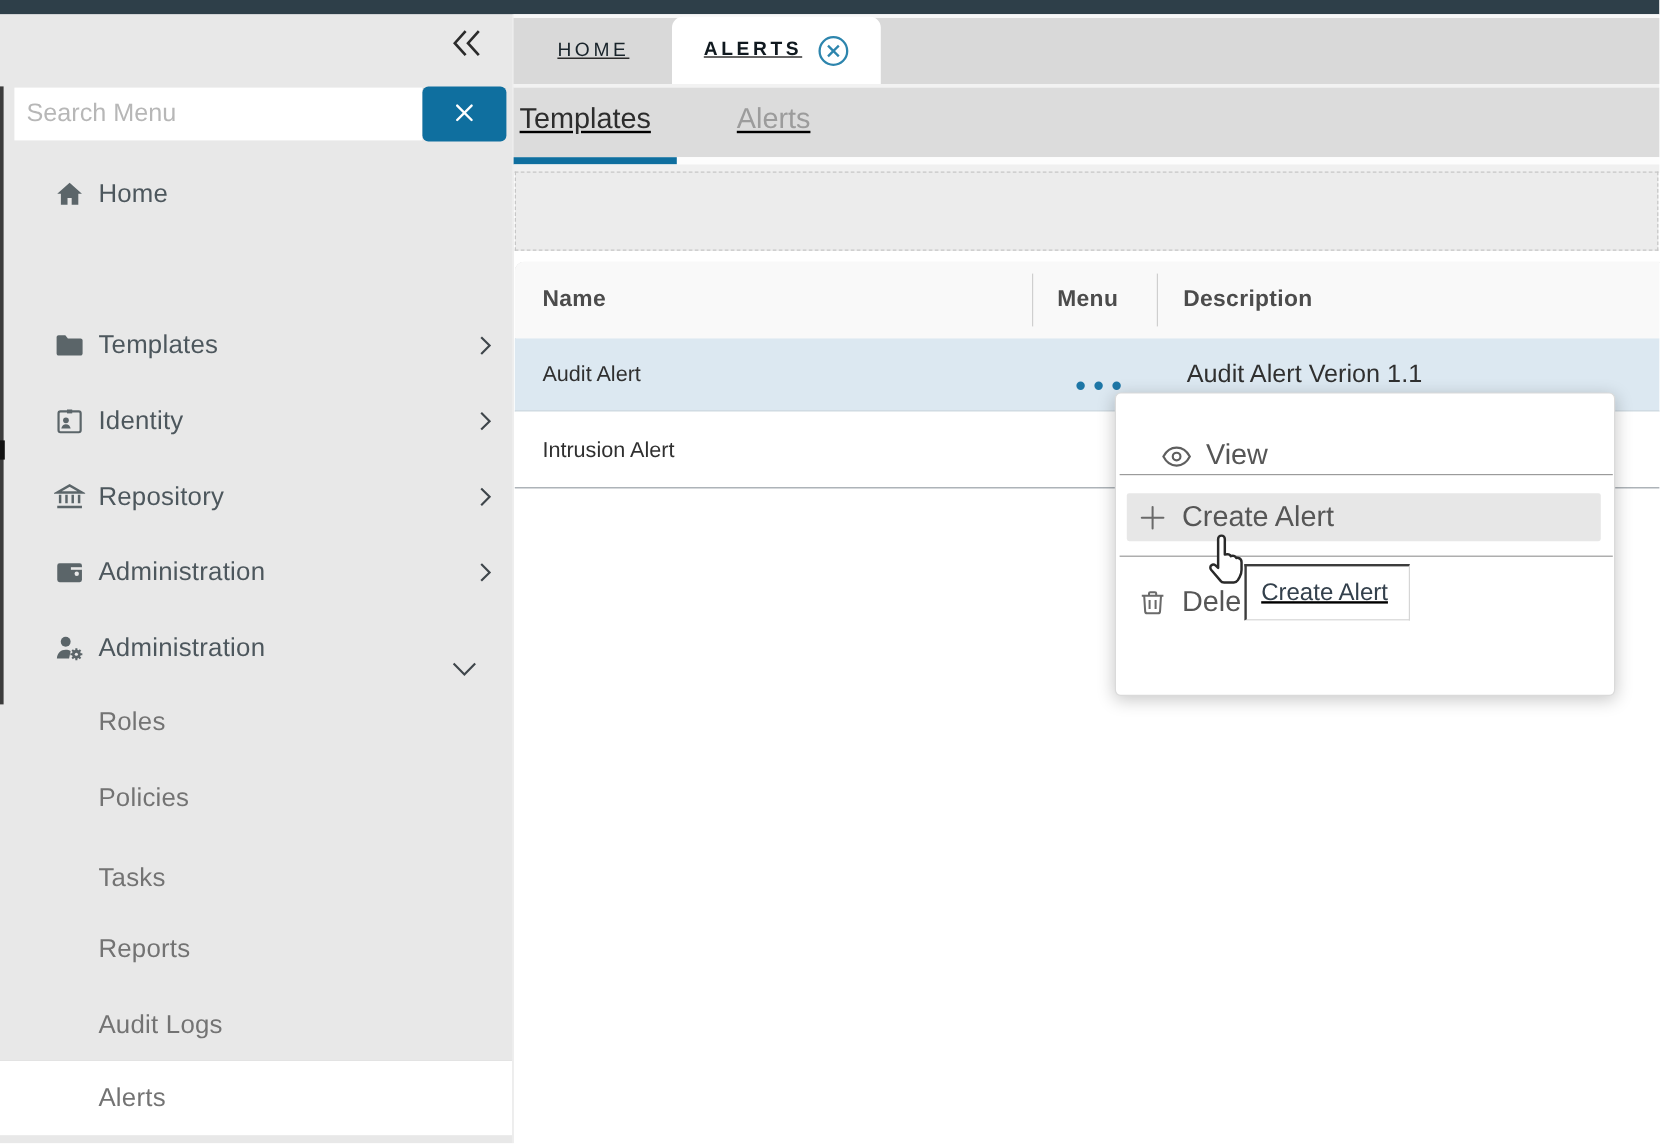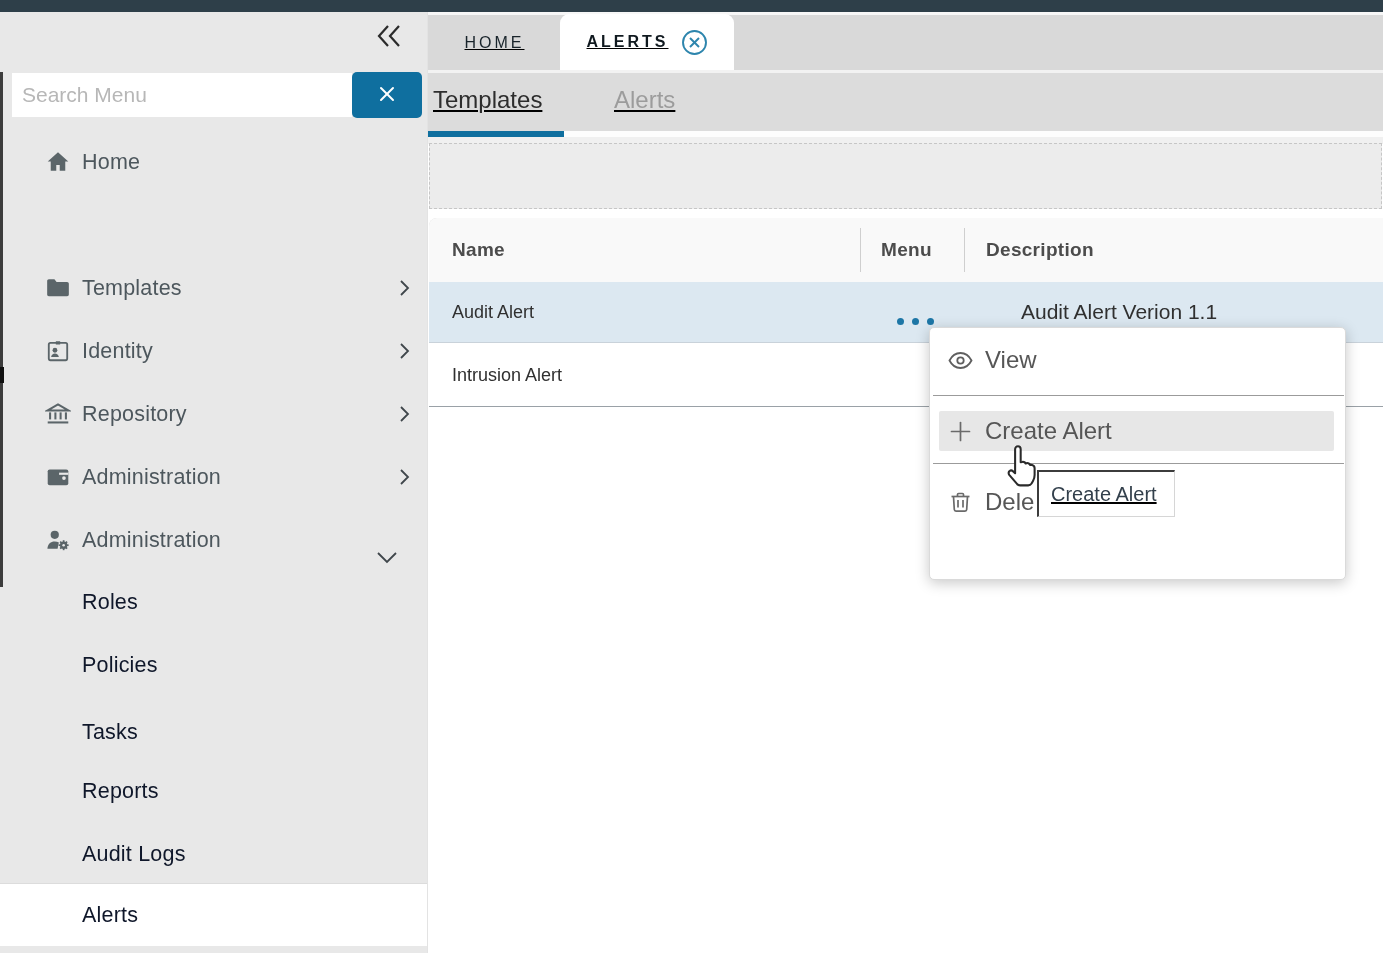--- a/index.html
+++ b/index.html
@@ -22,21 +22,21 @@
   .search-input::placeholder{color:#b7b7b7;}
   .search-clear{position:absolute;left:340px;top:0;width:70px;height:46px;background:var(--accent);
                 border:0;border-radius:5px;cursor:pointer;display:flex;align-items:center;justify-content:center;}
   .nav-item{left:0;width:427px;height:63px;cursor:pointer;}
   .nav-ico{position:absolute;left:45px;top:50%;transform:translateY(-50%);width:26px;height:26px;}
   .nav-lab{position:absolute;left:82px;top:50%;transform:translateY(-50%);
            font-size:21.5px;color:#4d575d;letter-spacing:.2px;white-space:nowrap;}
   .nav-chev{position:absolute;right:13px;top:50%;transform:translateY(-50%);width:20px;height:20px;}
   .chev-down{position:absolute;left:374px;top:38px;width:26px;height:22px;}
   .sub-item{left:0;width:427px;height:63px;cursor:pointer;}
-  .sub-item .nav-lab{color:#0f172a;}
+  .sub-item .nav-lab{color:#737373;}
   .sub-active{background:#fff;border-top:1px solid #dcdcdc;}
 
   
   .content{left:427px;top:12px;width:956px;height:941px;background:#fff;border-left:1px solid #e3e3e3;}
   .band-topline{left:0;top:0;width:956px;height:3px;background:#f7f7f7;}
   .tabstrip{left:0;top:3px;width:956px;height:55px;background:#d9d9d9;}
   .tabstrip-gap{left:0;top:58px;width:956px;height:3px;background:#f2f2f2;}
   .subtabbar{left:0;top:61px;width:956px;height:58px;background:#dcdcdc;}
   .underline-strip{left:0;top:119px;width:956px;height:6px;background:#fdfdfd;}
   .underline-active{left:0;top:119px;width:136px;height:6px;background:var(--accent);}
@@ -65,29 +65,29 @@
   .th{position:absolute;top:0;height:64px;display:flex;align-items:center;
       font-size:19px;font-weight:700;color:#4c4c4c;letter-spacing:.3px;text-align:center;}
   .th-name{left:23px;}
   .th-menu{left:452px;}
   .th-desc{left:557px;}
   .col-sep{position:absolute;top:10px;width:1px;height:44px;background:#cfcfcf;}
   .row{left:1px;width:955px;height:60px;}
   .row-selected{top:270px;background:var(--rowblue);border-bottom:1px solid #c9d2da;}
   .row-plain{top:331px;height:63px;background:#fff;border-bottom:1px solid #9aa1a7;}
   .cell-name{position:absolute;left:23px;top:50%;transform:translateY(-50%);font-size:18px;color:#303030;}
-  .cell-desc{position:absolute;left:560px;top:50%;transform:translateY(-50%);font-size:21px;color:#303030;margin-left:32px;}
+  .cell-desc{position:absolute;left:560px;top:50%;transform:translateY(-50%);font-size:21px;color:#303030;}
   .dots{position:absolute;left:468px;top:36px;display:flex;gap:8px;cursor:pointer;}
   .dot{width:7px;height:7px;border-radius:50%;background:var(--accent2);}
 
   
   .menu{left:501px;top:315px;width:417px;height:253px;background:#fff;border:1px solid #dadada;
         border-radius:5px;box-shadow:0 3px 14px rgba(0,0,0,.22);box-sizing:border-box;}
   .menu-item{position:absolute;left:0;width:100%;display:flex;align-items:center;cursor:pointer;}
-  .mi-view{top:6px;height:52px;}
+  .mi-view{top:26px;height:52px;margin-left:20px;}
   .mi-create{top:83px;height:40px;left:9px;width:395px;background:#e7e7e7;border-radius:2px;}
   .mi-delete{top:150px;height:48px;}
   .menu-ico{position:absolute;left:17px;width:27px;height:27px;}
   .mi-create .menu-ico{left:8px;}
   .menu-lab{position:absolute;left:55px;font-size:24px;color:#565656;white-space:nowrap;}
   .mi-create .menu-lab{left:46px;}
   .menu-sep{position:absolute;left:3px;width:411px;height:1px;background:#9b9b9b;}
   .sep1{top:67px;} .sep2{top:135px;}
 
   

